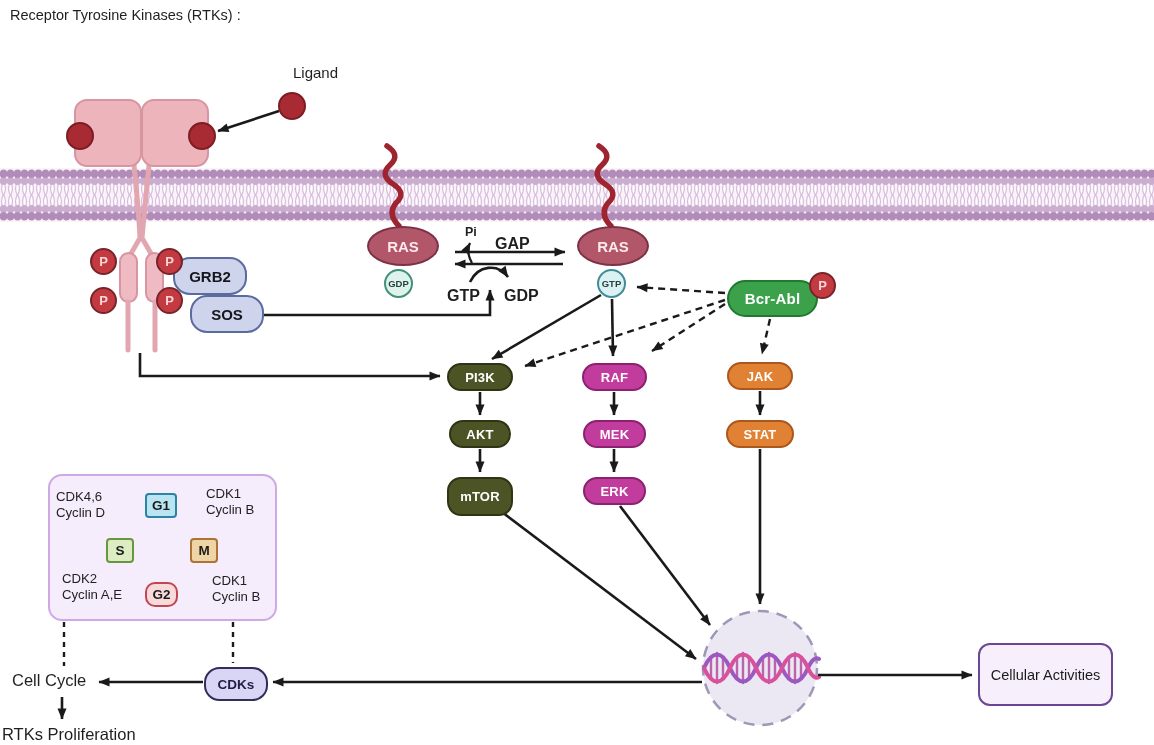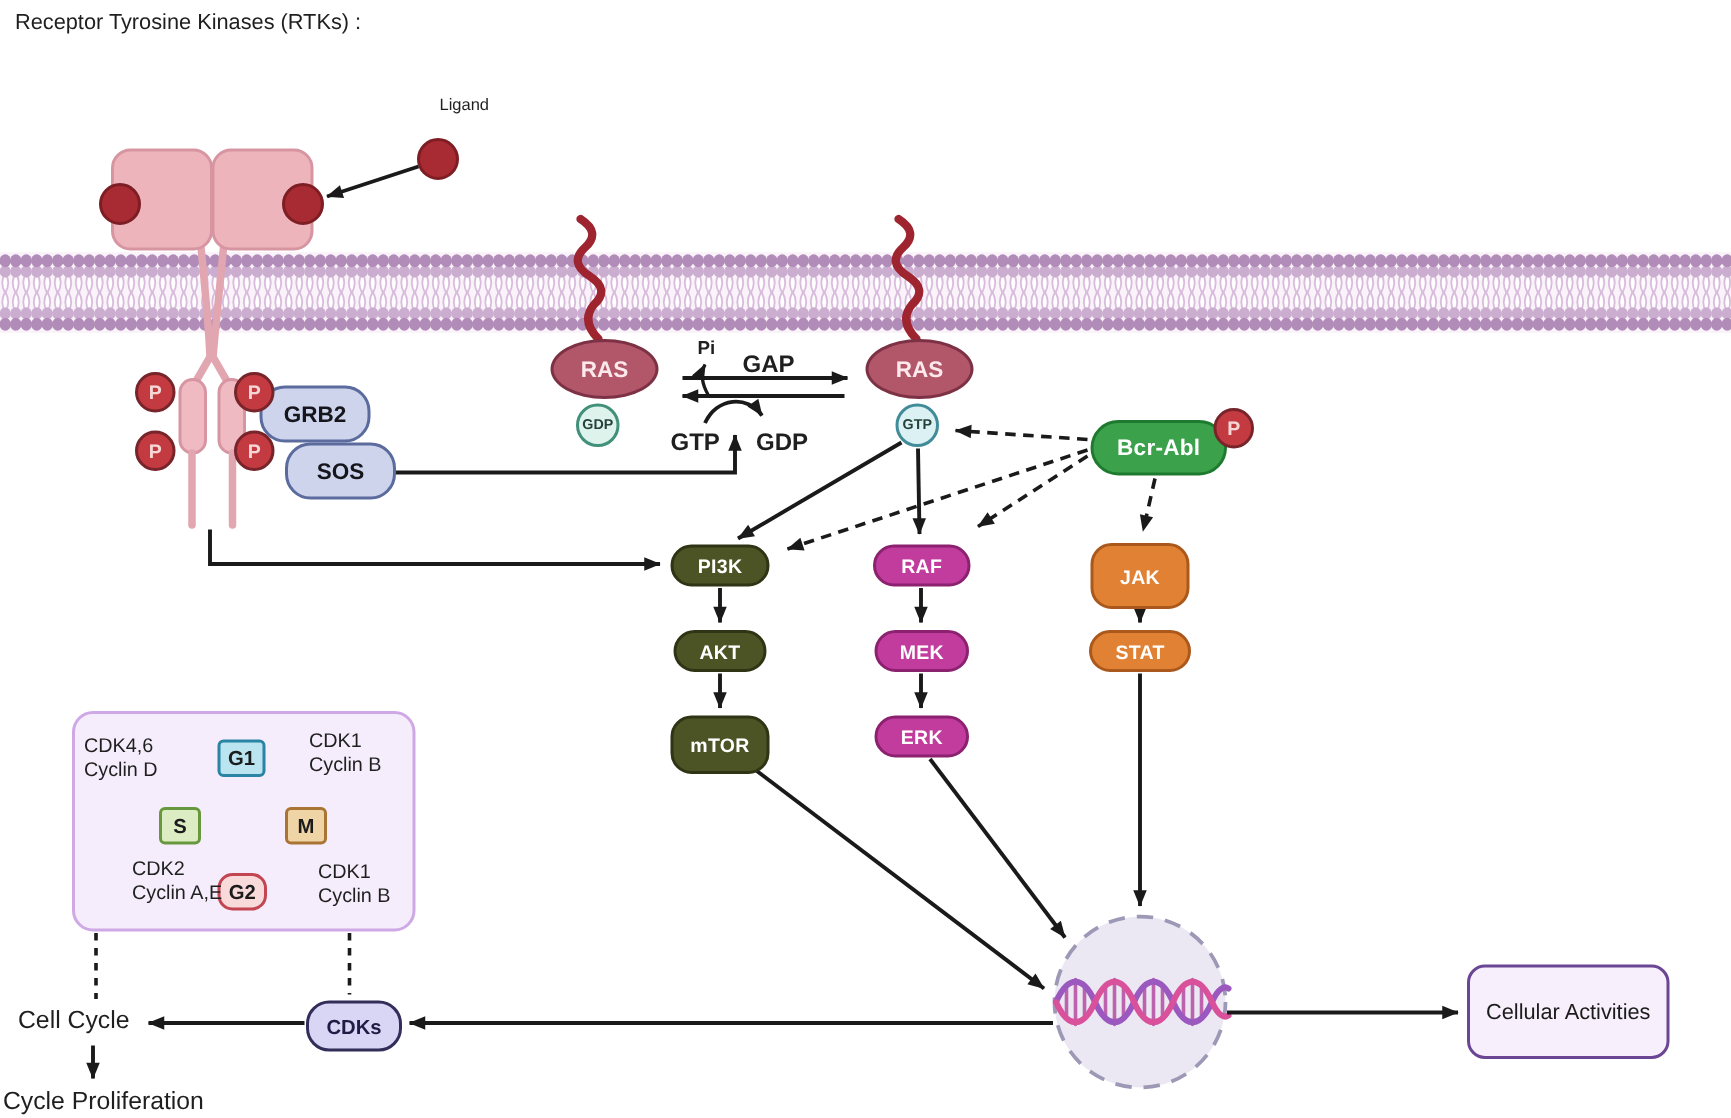--- a/index.html
+++ b/index.html
@@ -191,21 +191,21 @@
       <path d="M115,564 C118,579 127,589 142,594" class="cyc" marker-end="url(#ah)"></path>
       <path d="M179,596 C196,591 203,582 205,566" class="cyc" marker-end="url(#ah)"></path>
       <path d="M206,536 C204,521 196,511 181,507" class="cyc" marker-end="url(#ah)"></path>
     </g>
   </svg>
 
   <div class="txt note abs" style="left:10px;top:6px;">
     <div>Receptor Tyrosine Kinases (RTKs) :</div>
   </div>
 
-  <div class="txt lbl" style="left:293px;top:64px;font-size:11px;">Ligand</div>
+  <div class="txt lbl" style="left:293px;top:64px;font-size:15px;">Ligand</div>
 
   <div class="pbadge" style="left:90px;top:248px;">
       <span>P</span>
     </div>
   <div class="pbadge" style="left:156px;top:248px;">
       <span>P</span>
     </div>
   <div class="pbadge" style="left:90px;top:287px;">
       <span>P</span>
     </div>
@@ -233,45 +233,45 @@
     </div>
 
   <div class="pill olive" style="left:447px;top:363px;width:66px;height:28px;">PI3K</div>
   <div class="pill olive" style="left:449px;top:420px;width:62px;height:28px;">AKT</div>
   <div class="pill olive" style="left:447px;top:477px;width:66px;height:39px;">mTOR</div>
 
   <div class="pill magenta" style="left:582px;top:363px;width:65px;height:28px;">RAF</div>
   <div class="pill magenta" style="left:583px;top:420px;width:63px;height:28px;">MEK</div>
   <div class="pill magenta" style="left:583px;top:477px;width:63px;height:28px;">ERK</div>
 
-  <div class="pill orange" style="left:727px;top:362px;width:66px;height:44px;">JAK</div>
+  <div class="pill orange" style="left:727px;top:362px;width:66px;height:28px;">JAK</div>
   <div class="pill orange" style="left:726px;top:420px;width:68px;height:28px;">STAT</div>
 
   <div class="ccbox"></div>
   <div class="phase" style="left:145px;top:493px;width:32px;height:25px;background:#b9e4f0;border-color:#2b84a4;">G1</div>
   <div class="phase" style="left:106px;top:538px;width:28px;height:25px;background:#dcedc3;border-color:#68983d;">S</div>
   <div class="phase" style="left:145px;top:582px;width:33px;height:25px;background:#f8dada;border-color:#c24551;border-radius:10px;">G2</div>
   <div class="phase" style="left:190px;top:538px;width:28px;height:25px;background:#efd4a5;border-color:#aa7434;">M</div>
 
   <div class="cdklbl" style="left:56px;top:489px;">
     <div>CDK4,6</div>
     <div>Cyclin D</div>
   </div>
   <div class="cdklbl" style="left:206px;top:486px;">
     <div>CDK1</div>
     <div>Cyclin B</div>
   </div>
-  <div class="cdklbl" style="left:66px;top:571px;padding-left:22px;">
+  <div class="cdklbl" style="left:40px;top:571px;padding-left:22px;">
     <div>CDK2</div>
     <div>Cyclin A,E</div>
   </div>
   <div class="cdklbl" style="left:212px;top:573px;">
     <div>CDK1</div>
     <div>Cyclin B</div>
   </div>
 
   <div class="cdks">CDKs</div>
   <div class="txt lbl" style="left:12px;top:671px;font-size:16.5px;">Cell Cycle</div>
-  <div class="txt lbl" style="left:2px;top:725px;font-size:16.5px;">Cycle Proliferation</div>
+  <div class="txt lbl" style="left:2px;top:725px;font-size:16.5px;">RTKs Proliferation</div>
 
   <div class="actbox">Cellular Activities</div>
 
 </div>
 
 </body></html>

